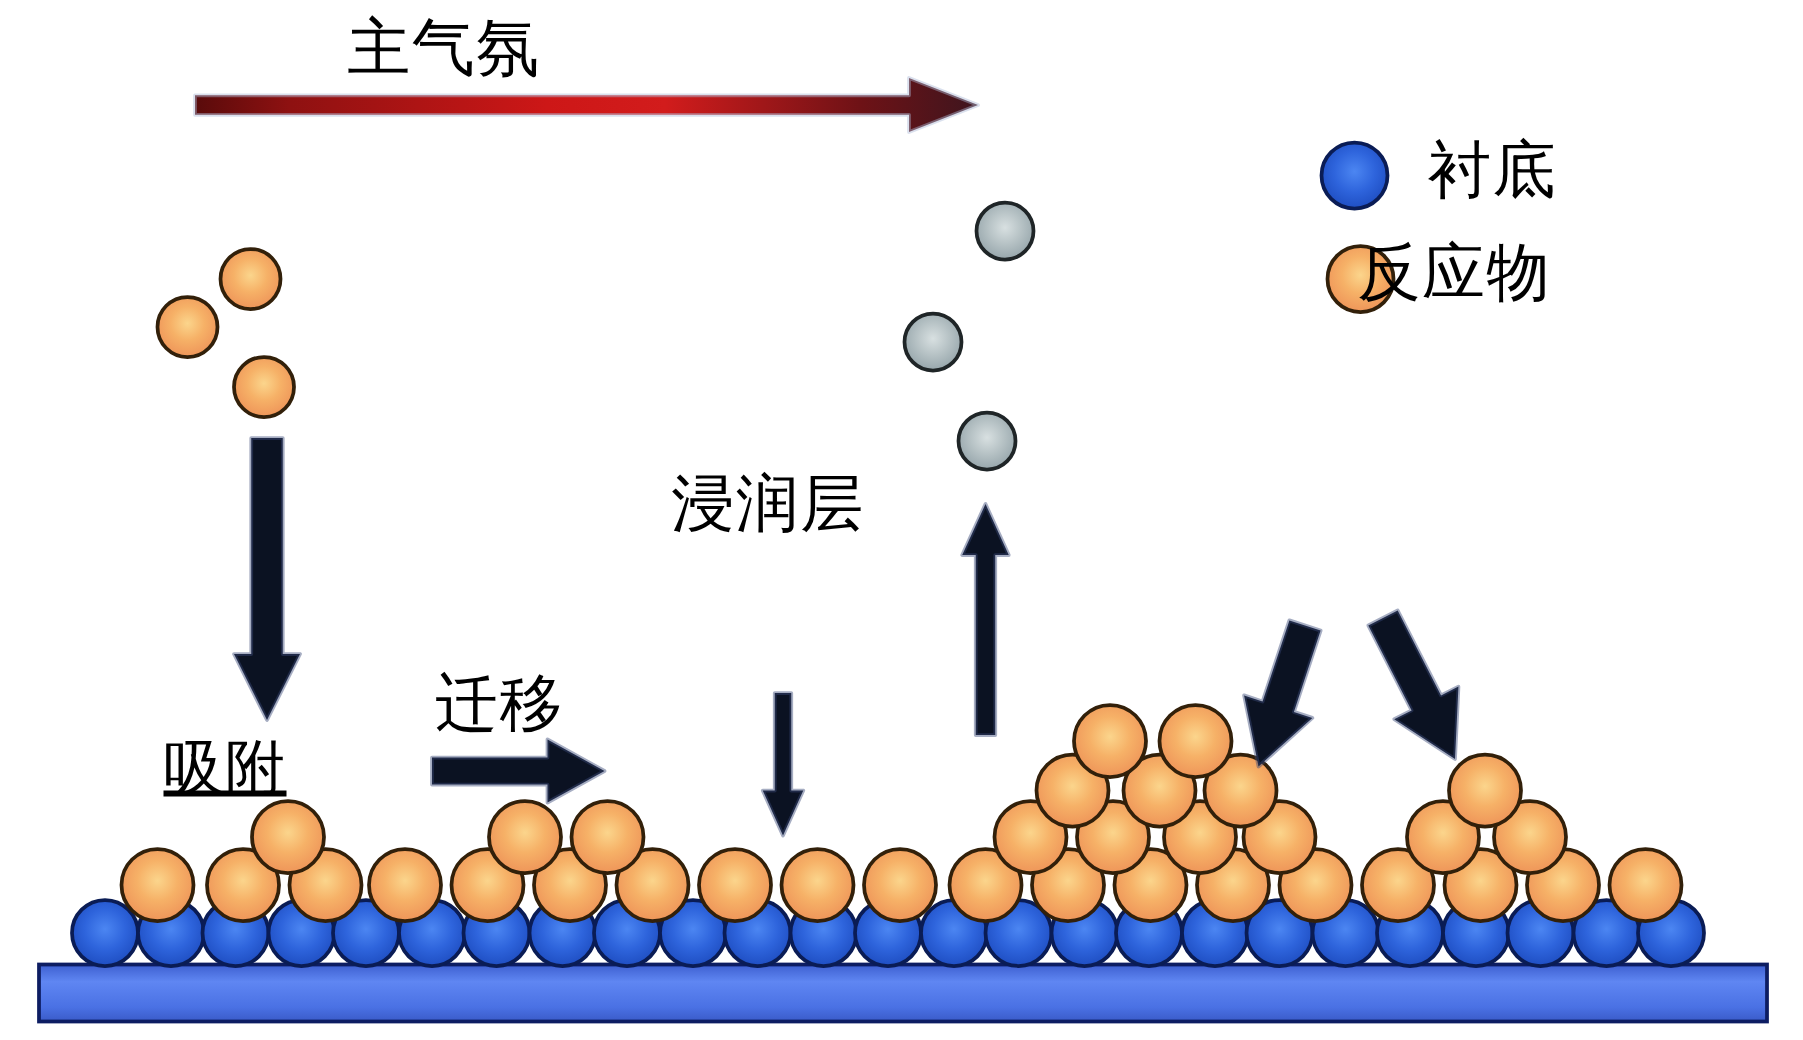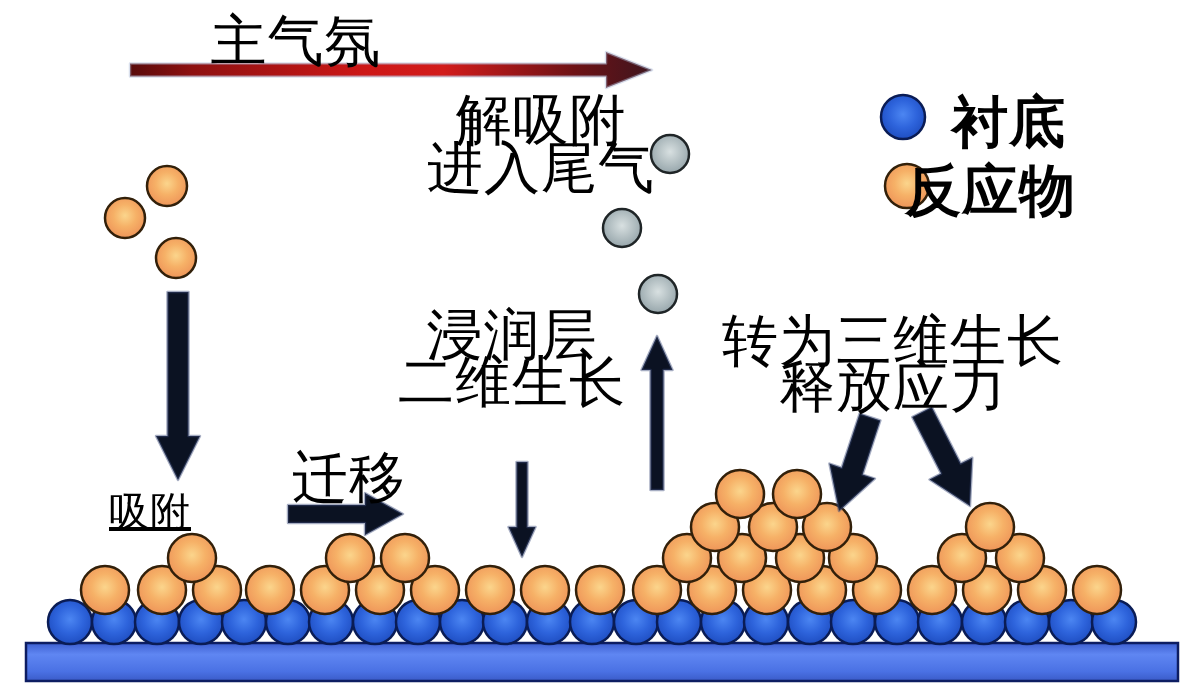--- a/index.html
+++ b/index.html
@@ -2,33 +2,33 @@
 <html><head>
 <meta charset="utf-8">
 <style>
   html,body{margin:0;padding:0;background:#ffffff;}
   .stage{
     position:relative;width:1202px;height:693px;background:#ffffff;overflow:hidden;
     font-family:"Liberation Serif","DejaVu Serif",serif;
   }
   .stage svg{position:absolute;left:0;top:0;}
   .lbl{
-    position:absolute;color:#000;font-size:56px;line-height:1.08;
+    position:absolute;color:#000;font-size:42px;line-height:1.08;
     white-space:nowrap;letter-spacing:1px;
   }
   .centered{transform:translateX(-50%);text-align:center;}
   .lbl .line{text-align:center;}
   [data-name="label-main-atmosphere"]{left:296px;top:11px;}
   [data-name="label-desorption"]{left:541px;top:96px;line-height:48px;}
   [data-name="label-deposition"]{left:108px;top:346px;}
   [data-name="label-adsorption"]{left:150px;top:490px;font-size:40px;text-decoration:underline;}
-  [data-name="label-migration"]{left:333px;top:448px;margin-left:16px;}
+  [data-name="label-migration"]{left:333px;top:448px;}
   [data-name="label-wetting"]{left:512px;top:316px;line-height:47px;font-family:Liberation Mono, monospace;}
   [data-name="label-island"]{left:893px;top:318px;line-height:46px;}
-  [data-name="legend"]{position:absolute;left:0;top:0;width:1202px;height:546px;pointer-events:none;font-weight:bold;}
+  [data-name="legend"]{position:absolute;left:0;top:0;width:1202px;height:546px;pointer-events:none;}
   [data-name="legend-substrate-label"]{left:952px;top:92px;}
   [data-name="legend-reactant-label"]{left:905px;top:161px;}
 </style>
 </head>
 <body>
 
 <div class="stage" data-name="epitaxial-growth-diagram">
 
   <svg id="diagram-svg" data-name="diagram-canvas" width="1202" height="693" viewBox="0 0 1202 693">
       <defs>
@@ -134,38 +134,29 @@
       <polygon points="167.5,292 167.5,436 156,436 178,480 200,436 188.5,436 188.5,292" fill="#0B1222" stroke="#3A4A78" stroke-width="2.5" stroke-opacity="0.45" stroke-linejoin="round" data-name="deposition-arrow-icon"></polygon>
       <polygon points="288,523 365,523 365,535 403,514 365,493 365,505 288,505" fill="#0B1222" stroke="#3A4A78" stroke-width="2.5" stroke-opacity="0.45" stroke-linejoin="round" data-name="migration-arrow-icon"></polygon>
       <polygon points="516.5,462 516.5,527 508.5,527 522,557 535.5,527 527.5,527 527.5,462" fill="#0B1222" stroke="#3A4A78" stroke-width="2.5" stroke-opacity="0.45" stroke-linejoin="round" data-name="stress-down-arrow-icon"></polygon>
       <polygon points="663.5,490 663.5,370 672.5,370 657,336 641.5,370 650.5,370 650.5,490" fill="#0B1222" stroke="#3A4A78" stroke-width="2.5" stroke-opacity="0.45" stroke-linejoin="round" data-name="desorption-up-arrow-icon"></polygon>
       <polygon points="859.6,413.6 841.7,467.7 829.4,463.6 839,511 874.9,478.6 862.6,474.6 880.4,420.4" fill="#0B1222" stroke="#3A4A78" stroke-width="2.5" stroke-opacity="0.45" stroke-linejoin="round" data-name="island-left-arrow-icon"></polygon>
       <polygon points="912.2,417 941.1,473.6 929.5,479.5 970,506 972.3,457.7 960.7,463.6 931.8,407" fill="#0B1222" stroke="#3A4A78" stroke-width="2.5" stroke-opacity="0.45" stroke-linejoin="round" data-name="island-right-arrow-icon"></polygon>
     </svg>
 
   <div class="lbl centered" data-name="label-main-atmosphere">主气氛</div>
 
-  <div class="lbl centered" data-name="label-desorption">
-    <div class="line" data-name="label-desorption-line1">解吸附</div>
-    <div class="line" data-name="label-desorption-line2">进入尾气</div>
-  </div>
 
 
   <div class="lbl centered" data-name="label-adsorption">吸附</div>
 
   <div class="lbl centered" data-name="label-migration">迁移</div>
 
   <div class="lbl centered" data-name="label-wetting">
     <div class="line" data-name="label-wetting-line1">浸润层</div>
-    <div class="line" data-name="label-wetting-line2">二维生长</div>
   </div>
 
-  <div class="lbl centered" data-name="label-island">
-    <div class="line" data-name="label-island-line1">转为三维生长</div>
-    <div class="line" data-name="label-island-line2">释放应力</div>
-  </div>
 
   <div data-name="legend">
     <div class="lbl" data-name="legend-substrate-label">衬底</div>
     <div class="lbl" data-name="legend-reactant-label">反应物</div>
   </div>
 
 </div>
 
 </body></html>

